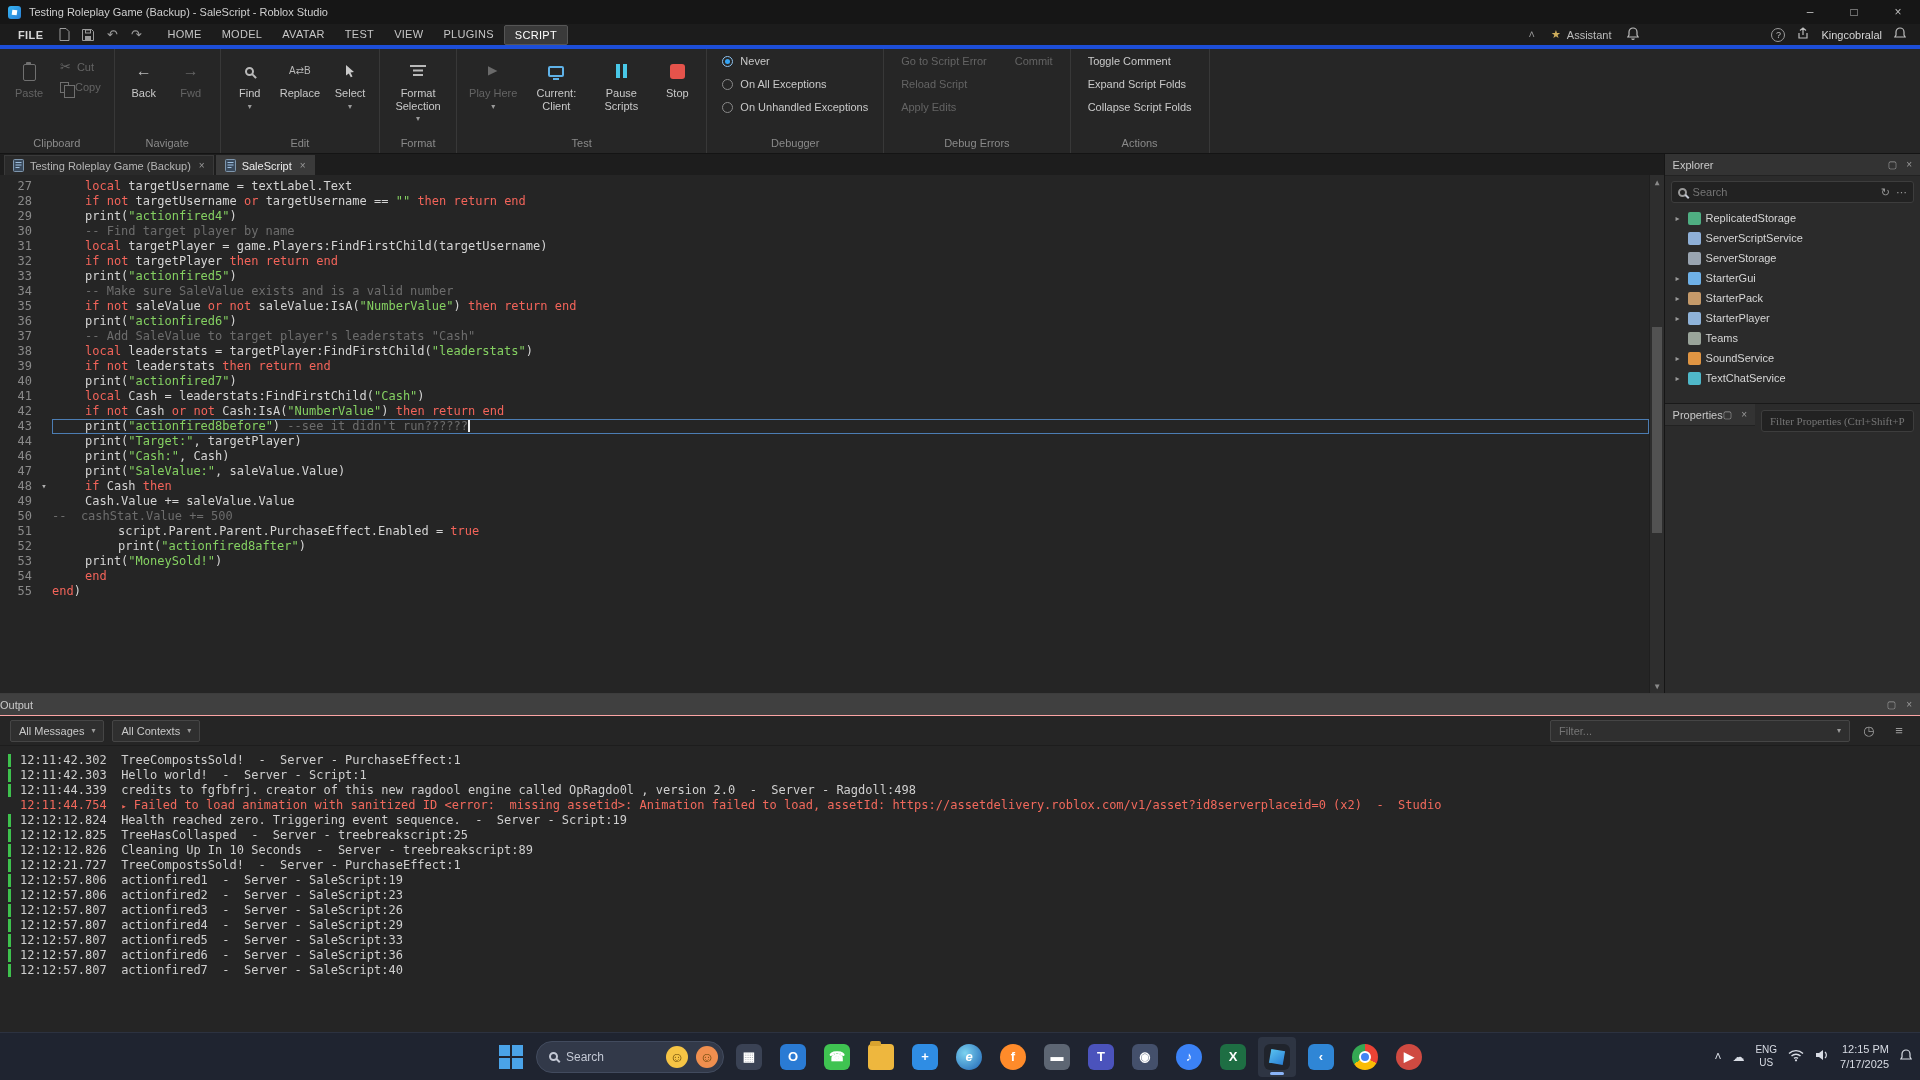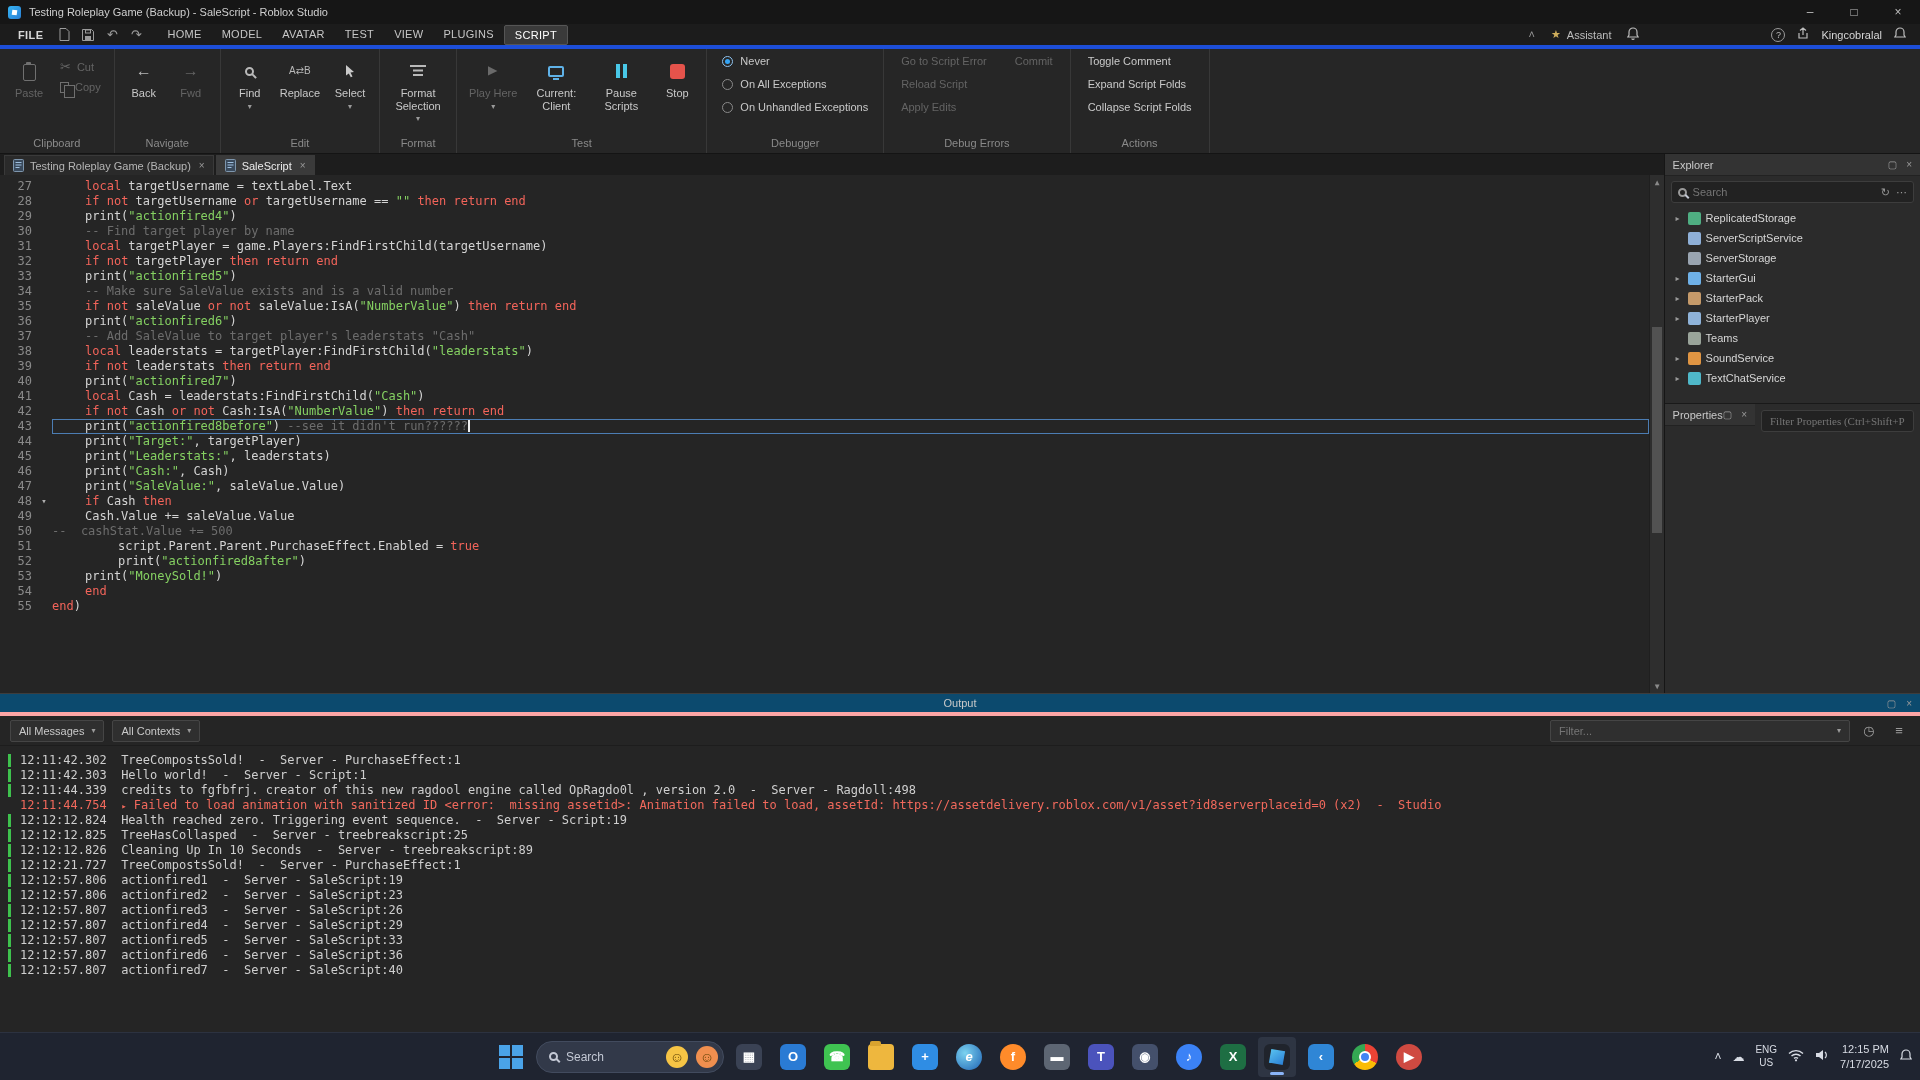--- a/index.html
+++ b/index.html
@@ -99,21 +99,21 @@
   .titem{height:20px;display:flex;align-items:center;gap:5px;padding-left:8px;font-size:11px;color:#d6d6d6}
   .chev{width:10px;color:#9a9a9a;font-size:8px;text-align:center;flex:0 0 auto}
   .ticon{width:13px;height:13px;border-radius:2px;flex:0 0 auto}
   .props{flex:1;display:flex;flex-direction:row}
   .filter-row{padding:6px}
   .filter-box{height:22px;background:#222;border:1px solid #3d3d3d;border-radius:3px;display:flex;align-items:center;padding:0 8px}
   .filter-box input{flex:1;min-width:0;background:none;border:none;outline:none;color:#ccc;font-size:11px;font-family:Liberation Serif, serif}
 
   
   .output{flex:0 0 339px;display:flex;flex-direction:column;background:#252525;border-top:1px solid #3d3d3d}
-  .output-header{height:22px;flex:0 0 auto;background:#0c4a6e;display:flex;align-items:center;justify-content:center;position:relative;font-size:11px;color:#c9c9c9;border-bottom:4px solid #fca5a5}
+  .output-header{height:22px;flex:0 0 auto;background:#404040;display:flex;align-items:center;justify-content:flex-start;position:relative;font-size:11px;color:#c9c9c9;border-bottom:1px solid #fca5a5}
   .oh-icons{position:absolute;right:8px;display:flex;gap:10px;color:#9a9a9a;font-size:10px}
   .output-toolbar{height:30px;flex:0 0 auto;display:flex;align-items:center;padding:0 10px;gap:8px;border-bottom:1px solid #1d1d1d}
   .dropdown{height:22px;background:#2f2f2f;border:1px solid #454545;border-radius:2px;display:flex;align-items:center;gap:7px;padding:0 8px;font-size:11px;color:#c9c9c9}
   .ot-spacer{flex:1}
   .ofilter{width:300px;height:22px;background:#2f2f2f;border:1px solid #454545;border-radius:2px;display:flex;align-items:center;padding:0 8px;gap:6px}
   .ofilter input{flex:1;min-width:0;background:none;border:none;outline:none;color:#ccc;font-size:11px;font-family:"Liberation Sans",sans-serif}
   .icon-btn{width:22px;height:22px;display:flex;align-items:center;justify-content:center;color:#9a9a9a;font-size:13px}
   #log-lines{flex:1;overflow:hidden;font-family:"DejaVu Sans Mono",monospace;font-size:12px;padding-top:7px}
   .lrow{height:15px;line-height:15px;white-space:pre;position:relative;padding-left:20px;color:#cfcfcf}
   .lrow.err{color:#f2695c}
@@ -406,21 +406,20 @@
             <div class="eline"><span class="gut">35</span><span class="fold"></span><span class="ecode" style="padding-left:33px"><span class="k">if</span> <span class="k">not</span> saleValue <span class="k">or</span> <span class="k">not</span> saleValue:IsA(<span class="s">"NumberValue"</span>) <span class="k">then</span> <span class="k">return</span> <span class="k">end</span></span></div>
             <div class="eline"><span class="gut">36</span><span class="fold"></span><span class="ecode" style="padding-left:33px">print(<span class="s">"actionfired6"</span>)</span></div>
             <div class="eline"><span class="gut">37</span><span class="fold"></span><span class="ecode" style="padding-left:33px"><span class="c">-- Add SaleValue to target player's leaderstats "Cash"</span></span></div>
             <div class="eline"><span class="gut">38</span><span class="fold"></span><span class="ecode" style="padding-left:33px"><span class="k">local</span> leaderstats = targetPlayer:FindFirstChild(<span class="s">"leaderstats"</span>)</span></div>
             <div class="eline"><span class="gut">39</span><span class="fold"></span><span class="ecode" style="padding-left:33px"><span class="k">if</span> <span class="k">not</span> leaderstats <span class="k">then</span> <span class="k">return</span> <span class="k">end</span></span></div>
             <div class="eline"><span class="gut">40</span><span class="fold"></span><span class="ecode" style="padding-left:33px">print(<span class="s">"actionfired7"</span>)</span></div>
             <div class="eline"><span class="gut">41</span><span class="fold"></span><span class="ecode" style="padding-left:33px"><span class="k">local</span> Cash = leaderstats:FindFirstChild(<span class="s">"Cash"</span>)</span></div>
             <div class="eline"><span class="gut">42</span><span class="fold"></span><span class="ecode" style="padding-left:33px"><span class="k">if</span> <span class="k">not</span> Cash <span class="k">or</span> <span class="k">not</span> Cash:IsA(<span class="s">"NumberValue"</span>) <span class="k">then</span> <span class="k">return</span> <span class="k">end</span></span></div>
             <div class="eline cur"><span class="gut">43</span><span class="fold"></span><span class="ecode" style="padding-left:33px">print(<span class="s">"actionfired8before"</span>) <span class="c">--see it didn't run??????</span><span class="caret"></span></span></div>
             <div class="eline"><span class="gut">44</span><span class="fold"></span><span class="ecode" style="padding-left:33px">print(<span class="s">"Target:"</span>, targetPlayer)</span></div>
-            <div class="eline"><span class="gut">45</span><span class="fold"></span><span class="ecode" style="padding-left:33px">print(<span class="s">"Leaderstats:"</span>, leaderstats)</span></div>
             <div class="eline"><span class="gut">46</span><span class="fold"></span><span class="ecode" style="padding-left:33px">print(<span class="s">"Cash:"</span>, Cash)</span></div>
             <div class="eline"><span class="gut">47</span><span class="fold"></span><span class="ecode" style="padding-left:33px">print(<span class="s">"SaleValue:"</span>, saleValue.Value)</span></div>
             <div class="eline"><span class="gut">48</span><span class="fold">▾</span><span class="ecode" style="padding-left:33px"><span class="k">if</span> Cash <span class="k">then</span></span></div>
             <div class="eline"><span class="gut">49</span><span class="fold"></span><span class="ecode" style="padding-left:33px">Cash.Value += saleValue.Value</span></div>
             <div class="eline"><span class="gut">50</span><span class="fold"></span><span class="ecode" style="padding-left:0px"><span class="c">--  cashStat.Value += 500</span></span></div>
             <div class="eline"><span class="gut">51</span><span class="fold"></span><span class="ecode" style="padding-left:66px">script.Parent.Parent.PurchaseEffect.Enabled = <span class="k">true</span></span></div>
             <div class="eline"><span class="gut">52</span><span class="fold"></span><span class="ecode" style="padding-left:66px">print(<span class="s">"actionfired8after"</span>)</span></div>
             <div class="eline"><span class="gut">53</span><span class="fold"></span><span class="ecode" style="padding-left:33px">print(<span class="s">"MoneySold!"</span>)</span></div>
             <div class="eline"><span class="gut">54</span><span class="fold"></span><span class="ecode" style="padding-left:33px"><span class="k">end</span></span></div>
             <div class="eline"><span class="gut">55</span><span class="fold"></span><span class="ecode" style="padding-left:0px"><span class="k">end</span>)</span></div>

